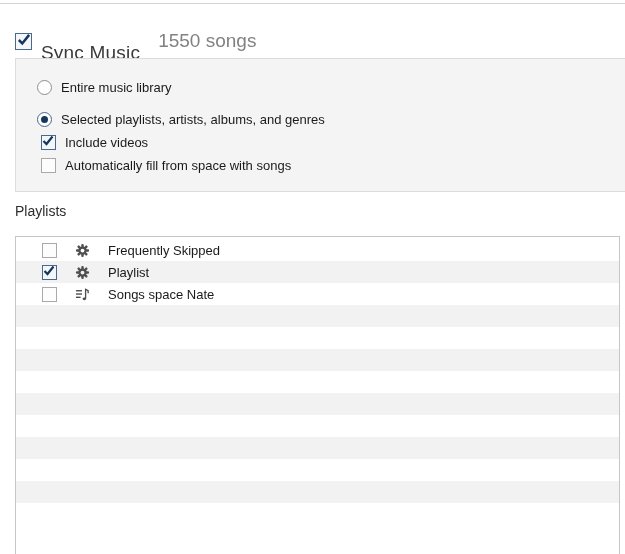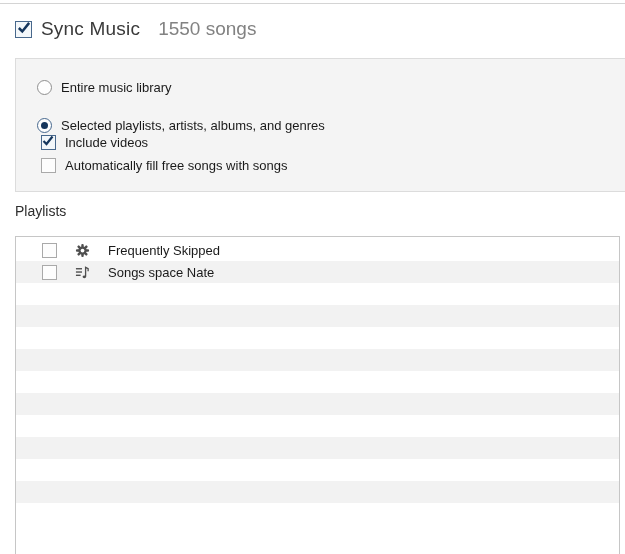--- a/index.html
+++ b/index.html
@@ -4,21 +4,21 @@
 <style>
   html,body{margin:0;padding:0;background:#fff;}
   .screen{
     position:relative;width:625px;height:554px;overflow:hidden;
     font-family:"Liberation Sans",sans-serif;background:#fff;
   }
   .top-divider{position:absolute;left:0;right:0;top:3px;height:1px;background:#d4d4d4;}
 
   
   .sync-header{position:absolute;left:15px;top:18px;display:flex;align-items:center;}
-  .sync-title{font-size:19px;color:#3a3a3a;margin-left:9px;letter-spacing:.2px;}
+  .sync-title{font-size:19px;color:#3a3a3a;margin-left:9px;letter-spacing:.2px;margin-top:24px;}
   .sync-count{font-size:19px;color:#828282;margin-left:18px;}
 
   
   .cb{position:relative;width:13px;height:13px;background:#fdfdfd;border:1px solid #a9a9a9;
       box-sizing:content-box;flex:none;}
   .cb.big{width:15px;height:15px;}
   .cb .check{display:none;position:absolute;left:-1px;top:-2px;width:14px;height:14px;}
   .cb.big .check{width:16px;height:16px;left:0;top:-2px;}
   .cb.checked{border-color:#48688c;background:#f3f7fa;}
   .cb.checked .check{display:block;}
@@ -28,21 +28,21 @@
   .radio.selected{border-color:#47688e;}
   .radio.selected::after{content:"";position:absolute;left:3px;top:3px;width:7px;height:7px;
          border-radius:50%;background:#16365c;}
 
   
   .options-box{position:absolute;left:15px;top:58px;right:-4px;height:132px;
     background:#f4f4f4;border:1px solid #dcdcdc;}
   .opt-row{position:absolute;display:flex;align-items:flex-start;gap:9px;height:16px;}
   .opt-label{font-size:13px;color:#1a1a1a;white-space:nowrap;}
   .opt-row.r1{left:21px;top:21px;}
-  .opt-row.r2{left:21px;top:59px;}
+  .opt-row.r2{left:21px;top:53px;}
   .opt-row.c1{left:25px;top:76px;}
   .opt-row.c2{left:25px;top:99px;}
 
   
   .playlists-heading{position:absolute;left:15px;top:203px;font-size:14px;color:#2d2d2d;}
   .playlists-list{position:absolute;left:15px;top:236px;width:605px;bottom:-2px;
     background:#fff;border:1px solid #c6c6c6;border-bottom:none;padding-top:2px;
     overflow:hidden;box-sizing:border-box;}
   .list-row{height:22px;display:flex;align-items:center;padding-left:26px;gap:18px;
     --row-bg:#ffffff;}
@@ -80,21 +80,21 @@
         <svg class="check" viewBox="0 0 14 14">
           <path d="M2.5 7 L5.5 10 L11.5 2.5" stroke="#16365c" stroke-width="2.2" fill="none"></path>
         </svg>
       </span>
       <span class="opt-label">Include videos</span>
     </div>
     <div class="opt-row c2">
       <span class="cb">
         
       </span>
-      <span class="opt-label">Automatically fill free songs with songs</span>
+      <span class="opt-label">Automatically fill from space with songs</span>
     </div>
   </div>
 
   <div class="playlists-heading">Playlists</div>
 
   <div class="playlists-list">
       <div class="list-row">
     <span class="cb cell">
       
     </span>
@@ -107,20 +107,41 @@
           <rect x="6.7" y="1" width="2.6" height="14" rx="1.1" transform="rotate(135 8 8)"></rect>
           <circle cx="8" cy="8" r="4.4"></circle>
         </g>
         <circle cx="8" cy="8" r="2" fill="var(--row-bg,#fff)"></circle>
       </svg>
     </span>
 
     <span class="row-label cell">Frequently Skipped</span>
   </div>
       <div class="list-row">
+    <span class="cb cell checked">
+      <svg class="check" viewBox="0 0 14 14">
+        <path d="M2.5 7 L5.5 10 L11.5 2.5" stroke="#16365c" stroke-width="2.2" fill="none"></path>
+      </svg>
+    </span>
+    <span class="row-icon cell gear">
+      <svg width="15" height="15" viewBox="0 0 16 16">
+        <g fill="#4f4f4f">
+          <rect x="6.7" y="1" width="2.6" height="14" rx="1.1"></rect>
+          <rect x="6.7" y="1" width="2.6" height="14" rx="1.1" transform="rotate(45 8 8)"></rect>
+          <rect x="6.7" y="1" width="2.6" height="14" rx="1.1" transform="rotate(90 8 8)"></rect>
+          <rect x="6.7" y="1" width="2.6" height="14" rx="1.1" transform="rotate(135 8 8)"></rect>
+          <circle cx="8" cy="8" r="4.4"></circle>
+        </g>
+        <circle cx="8" cy="8" r="2" fill="var(--row-bg,#fff)"></circle>
+      </svg>
+    </span>
+
+    <span class="row-label cell">Playlist</span>
+  </div>
+      <div class="list-row">
     <span class="cb cell">
       
     </span>
 
     <span class="row-icon cell note">
       <svg width="15" height="15" viewBox="0 0 16 16">
         <g stroke="#4f4f4f" stroke-width="1.5">
           <line x1="1" y1="4" x2="7.5" y2="4"></line>
           <line x1="1" y1="7.5" x2="7.5" y2="7.5"></line>
           <line x1="1" y1="11" x2="6" y2="11"></line>

